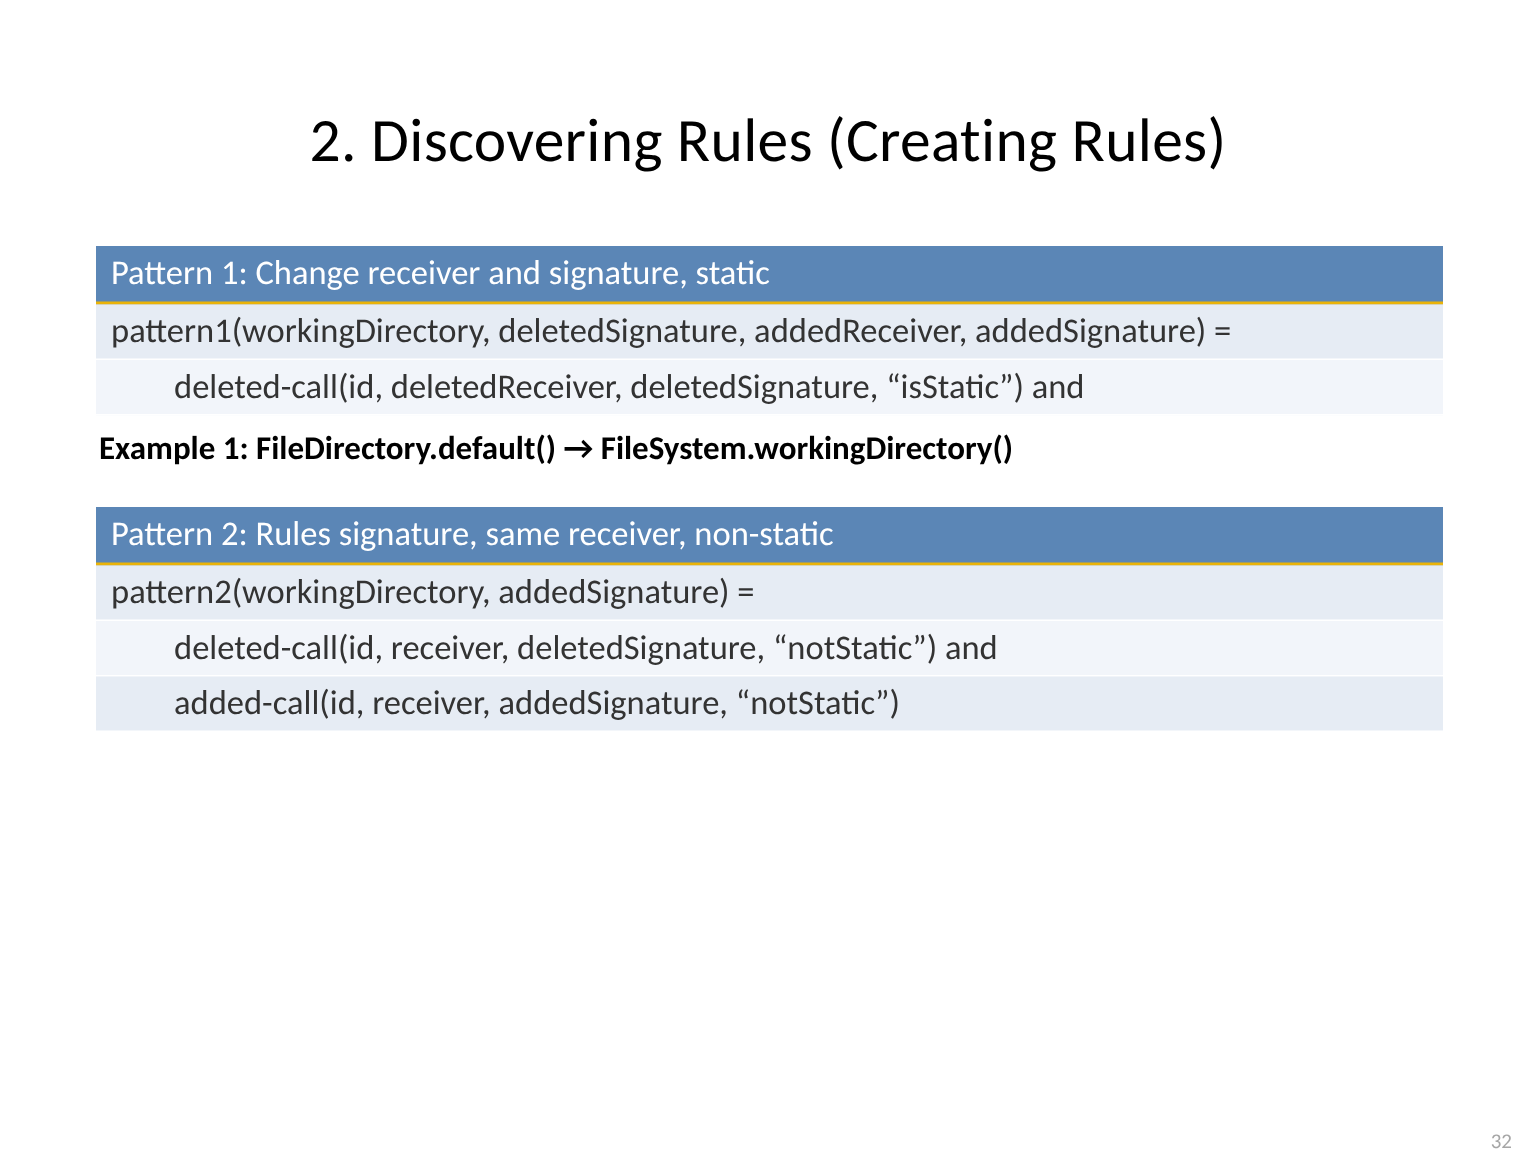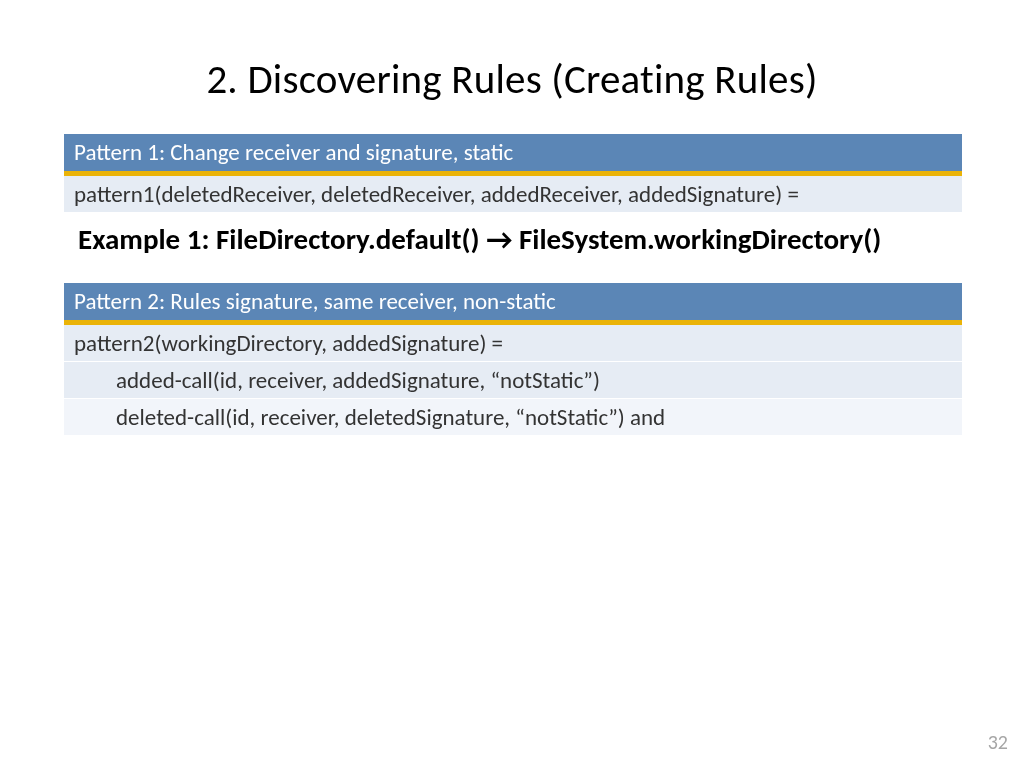--- a/index.html
+++ b/index.html
@@ -15,80 +15,80 @@
   .slide {
     position: relative;
     width: 1024px;
     height: 768px;
     box-sizing: border-box;
   }
   .title {
     text-align: center;
     font-size: 41px;
     font-weight: 400;
-    margin: 0;
+    margin: 15px;
     padding-top: 54px;
     padding-bottom: 30px;
     color: #000;
     letter-spacing: 0.2px;
   }
   .content {
     padding: 0 62px 0 64px;
   }
   .pattern-block {
     margin-bottom: 26px;
   }
   .pattern-header {
     background: #5b86b6;
     color: #ffffff;
     font-size: 23px;
     padding: 4px 10px 5px 10px;
-    border-bottom: 5px solid #eab308;
+    border-bottom: 2px solid #eab308;
   }
   .pattern-row {
     font-size: 23px;
     color: #333;
     padding: 4px 10px 4px 10px;
     border-bottom: 1px solid #ffffff;
   }
   .row-light { background: #e6ecf4; }
   .row-lighter { background: #f2f5fa; }
   .row-indent { padding-left: 52px; }
   .example {
-    font-size: 29px;
+    font-size: 22px;
     font-weight: 700;
     color: #000;
     padding: 8px 2px 0 2px;
-    margin-left: 12px;
   }
   .page-num {
     position: absolute;
     right: 16px;
     bottom: 14px;
-    font-size: 20px;
+    font-size: 14px;
     color: #a6a6a6;
   }
 </style>
 </head>
 <body>
 
 <div class="slide">
   <h1 class="title">2. Discovering Rules (Creating Rules)</h1>
 
   <div class="content">
 
     <div class="pattern-block">
       <div class="pattern-header">Pattern 1: Change receiver and signature, static</div>
-      <div class="pattern-row row-light">pattern1(deletedReceiver, deletedReceiver, addedReceiver, addedSignature) =</div>
+      <div class="pattern-row row-light">pattern1(workingDirectory, deletedSignature, addedReceiver, addedSignature) =</div>
+      <div class="pattern-row row-lighter row-indent">deleted-call(id, deletedReceiver, deletedSignature, “isStatic”) and</div>
       <div class="example">Example 1: FileDirectory.default() → FileSystem.workingDirectory()</div>
     </div>
 
     <div class="pattern-block">
       <div class="pattern-header">Pattern 2: Rules signature, same receiver, non-static</div>
       <div class="pattern-row row-light">pattern2(workingDirectory, addedSignature) =</div>
+      <div class="pattern-row row-lighter row-indent">deleted-call(id, receiver, deletedSignature, “notStatic”) and</div>
       <div class="pattern-row row-light row-indent">added-call(id, receiver, addedSignature, “notStatic”)</div>
-      <div class="pattern-row row-lighter row-indent">deleted-call(id, receiver, deletedSignature, “notStatic”) and</div>
     </div>
 
   </div>
 
   <div class="page-num">32</div>
 </div>
 
 </body></html>

